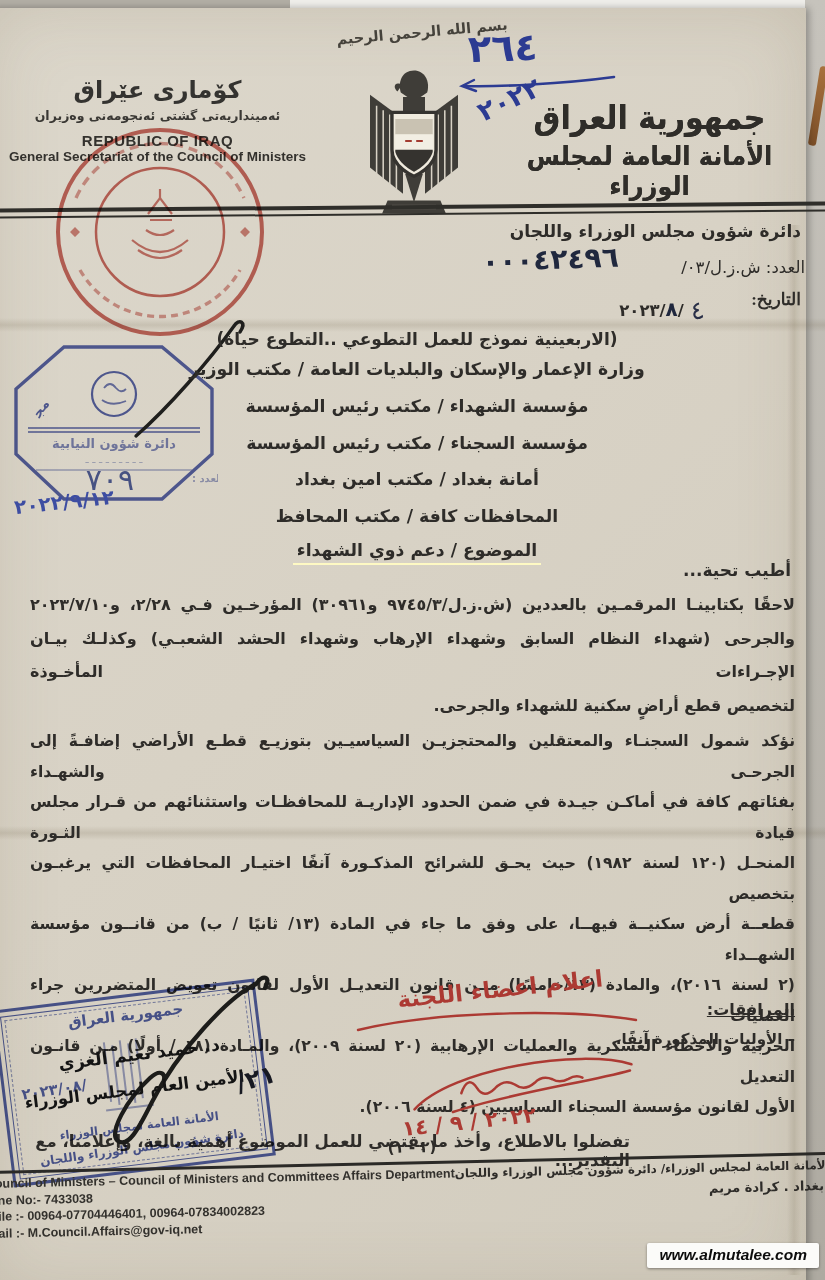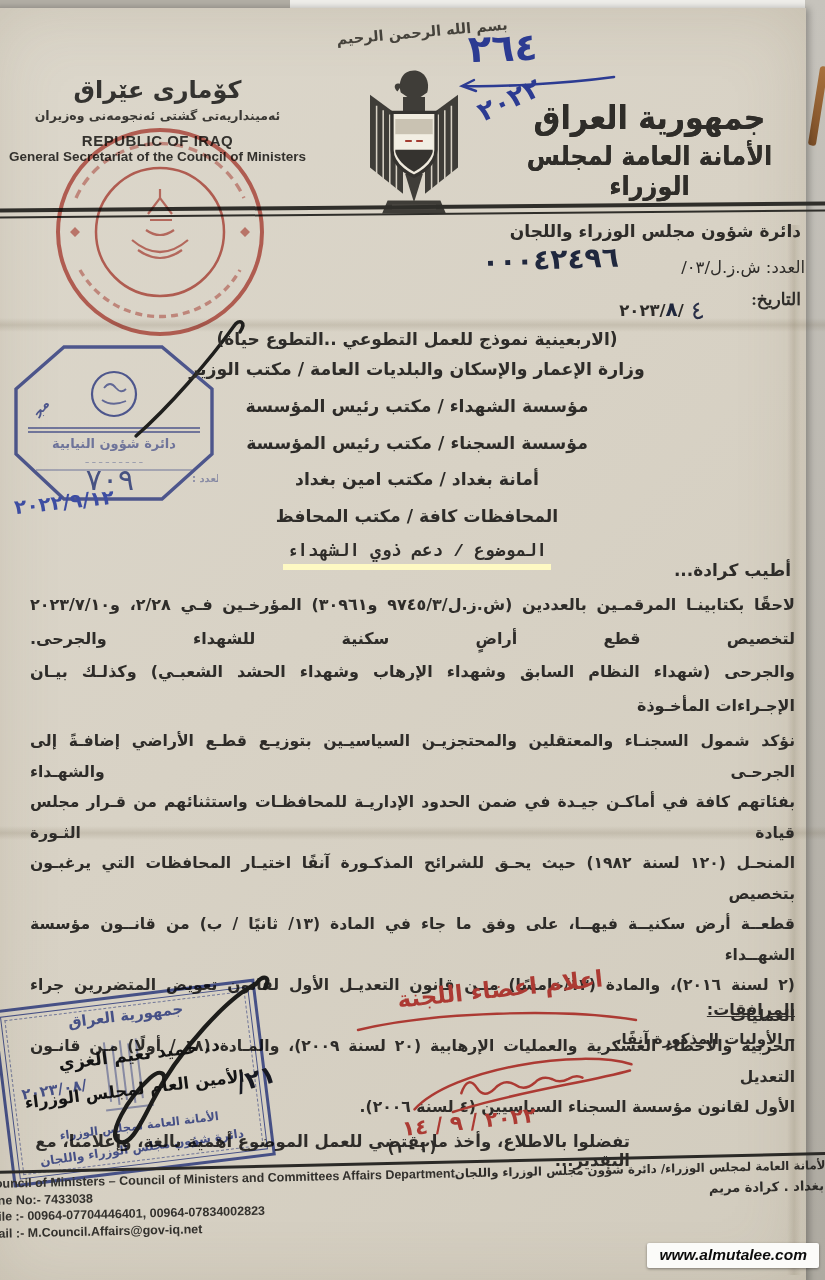--- a/index.html
+++ b/index.html
@@ -51,21 +51,21 @@
   .stamp-red{left:46px;top:118px;width:228px;height:228px;mix-blend-mode:multiply;opacity:.85;}
   .stamp-oct{left:10px;top:342px;width:208px;height:162px;mix-blend-mode:multiply;opacity:.92;}
   .oct-date{left:14px;top:490px;font-size:20px;color:#3d4da2;transform:rotate(-6deg);letter-spacing:2px;font-weight:700;}
   .check-svg{left:118px;top:316px;width:135px;height:130px;}
 
   
   .recip-block{left:92px;top:329px;width:650px;text-align:center;}
   .slogan{font-size:17px;font-weight:700;margin-bottom:2px;}
   .recip-list div{font-size:17.3px;font-weight:700;line-height:36.8px;}
   .subject{margin-top:5px;font-size:17.3px;font-weight:700;}
-  .subject span{border-bottom:6px solid #fef9c3;padding:0 4px 3px;font-family:Liberation Mono, monospace;}
+  .subject span{border-bottom:2px solid #fef9c3;padding:0 4px 3px;}
 
   
   .textcol{left:30px;top:560px;width:765px;}
   .salutation{font-size:17px;font-weight:700;text-align:right;padding-right:4px;}
   .p1{margin-top:8px;}
   .p1 div{font-size:16px;font-weight:700;line-height:33.5px;text-align:justify;text-align-last:justify;}
   .p1 div:last-child{text-align-last:right;}
   .p2{margin-top:4px;}
   .p2 div{font-size:15.6px;font-weight:700;line-height:30.5px;text-align:justify;text-align-last:justify;}
   .p2 div:last-child{text-align-last:right;}
@@ -223,25 +223,25 @@
         <div>وزارة الإعمار والإسكان والبلديات العامة / مكتب الوزير</div>
         <div>مؤسسة الشهداء / مكتب رئيس المؤسسة</div>
         <div>مؤسسة السجناء / مكتب رئيس المؤسسة</div>
         <div>أمانة بغداد / مكتب امين بغداد</div>
         <div>المحافظات كافة / مكتب المحافظ</div>
       </div>
     <div class="subject"><span>الموضوع / دعم ذوي الشهداء</span></div>
   </div>
 
   <div class="abs textcol">
-    <div class="salutation">أطيب كرادة...</div>
+    <div class="salutation">أطيب تحية...</div>
     <div class="p1">
         <div>لاحقًا بكتابينـا المرقمـين بالعددين (ش.ز.ل/٩٧٤٥/٣ و٣٠٩٦١) المؤرخـين فـي ٢/٢٨، و٢٠٢٣/٧/١٠</div>
+        <div>والجرحى (شهداء النظام السابق وشهداء الإرهاب وشهداء الحشد الشعبـي) وكذلـك بيـان الإجـراءات المأخـوذة</div>
         <div>لتخصيص قطع أراضٍ سكنية للشهداء والجرحى.</div>
-        <div>والجرحى (شهداء النظام السابق وشهداء الإرهاب وشهداء الحشد الشعبـي) وكذلـك بيـان الإجـراءات المأخـوذة</div>
       </div>
     <div class="p2">
         <div>نؤكد شمول السجنـاء والمعتقلين والمحتجزيـن السياسيـين بتوزيـع قطـع الأراضي إضافـةً إلى الجرحـى والشهـداء</div>
         <div>بفئاتهم كافة في أماكـن جيـدة في ضمن الحدود الإداريـة للمحافظـات واستثنائهم من قـرار مجلس قيادة الثـورة</div>
         <div>المنحـل (١٢٠ لسنة ١٩٨٢) حيث يحـق للشرائح المذكـورة آنفًا اختيـار المحافظات التي يرغبـون بتخصيص</div>
         <div>قطعــة أرض سكنيــة فيهــا، على وفق ما جاء في المادة (١٣/ ثانيًا / ب) من قانــون مؤسسة الشهــداء</div>
         <div>(٢ لسنة ٢٠١٦)، والمادة (١٣/خامسًا) مــن قانون التعديـل الأول لقانون تعويض المتضررين جراء العمليات</div>
         <div>الحربية والاخطاء العسكرية والعمليات الإرهابية (٢٠ لسنة ٢٠٠٩)، والمـادة (١٨ / أولًا) مـن قانـون التعديل</div>
         <div>الأول لقانون مؤسسة السجناء السياسيين (٤ لسنة ٢٠٠٦).</div>
       </div>

